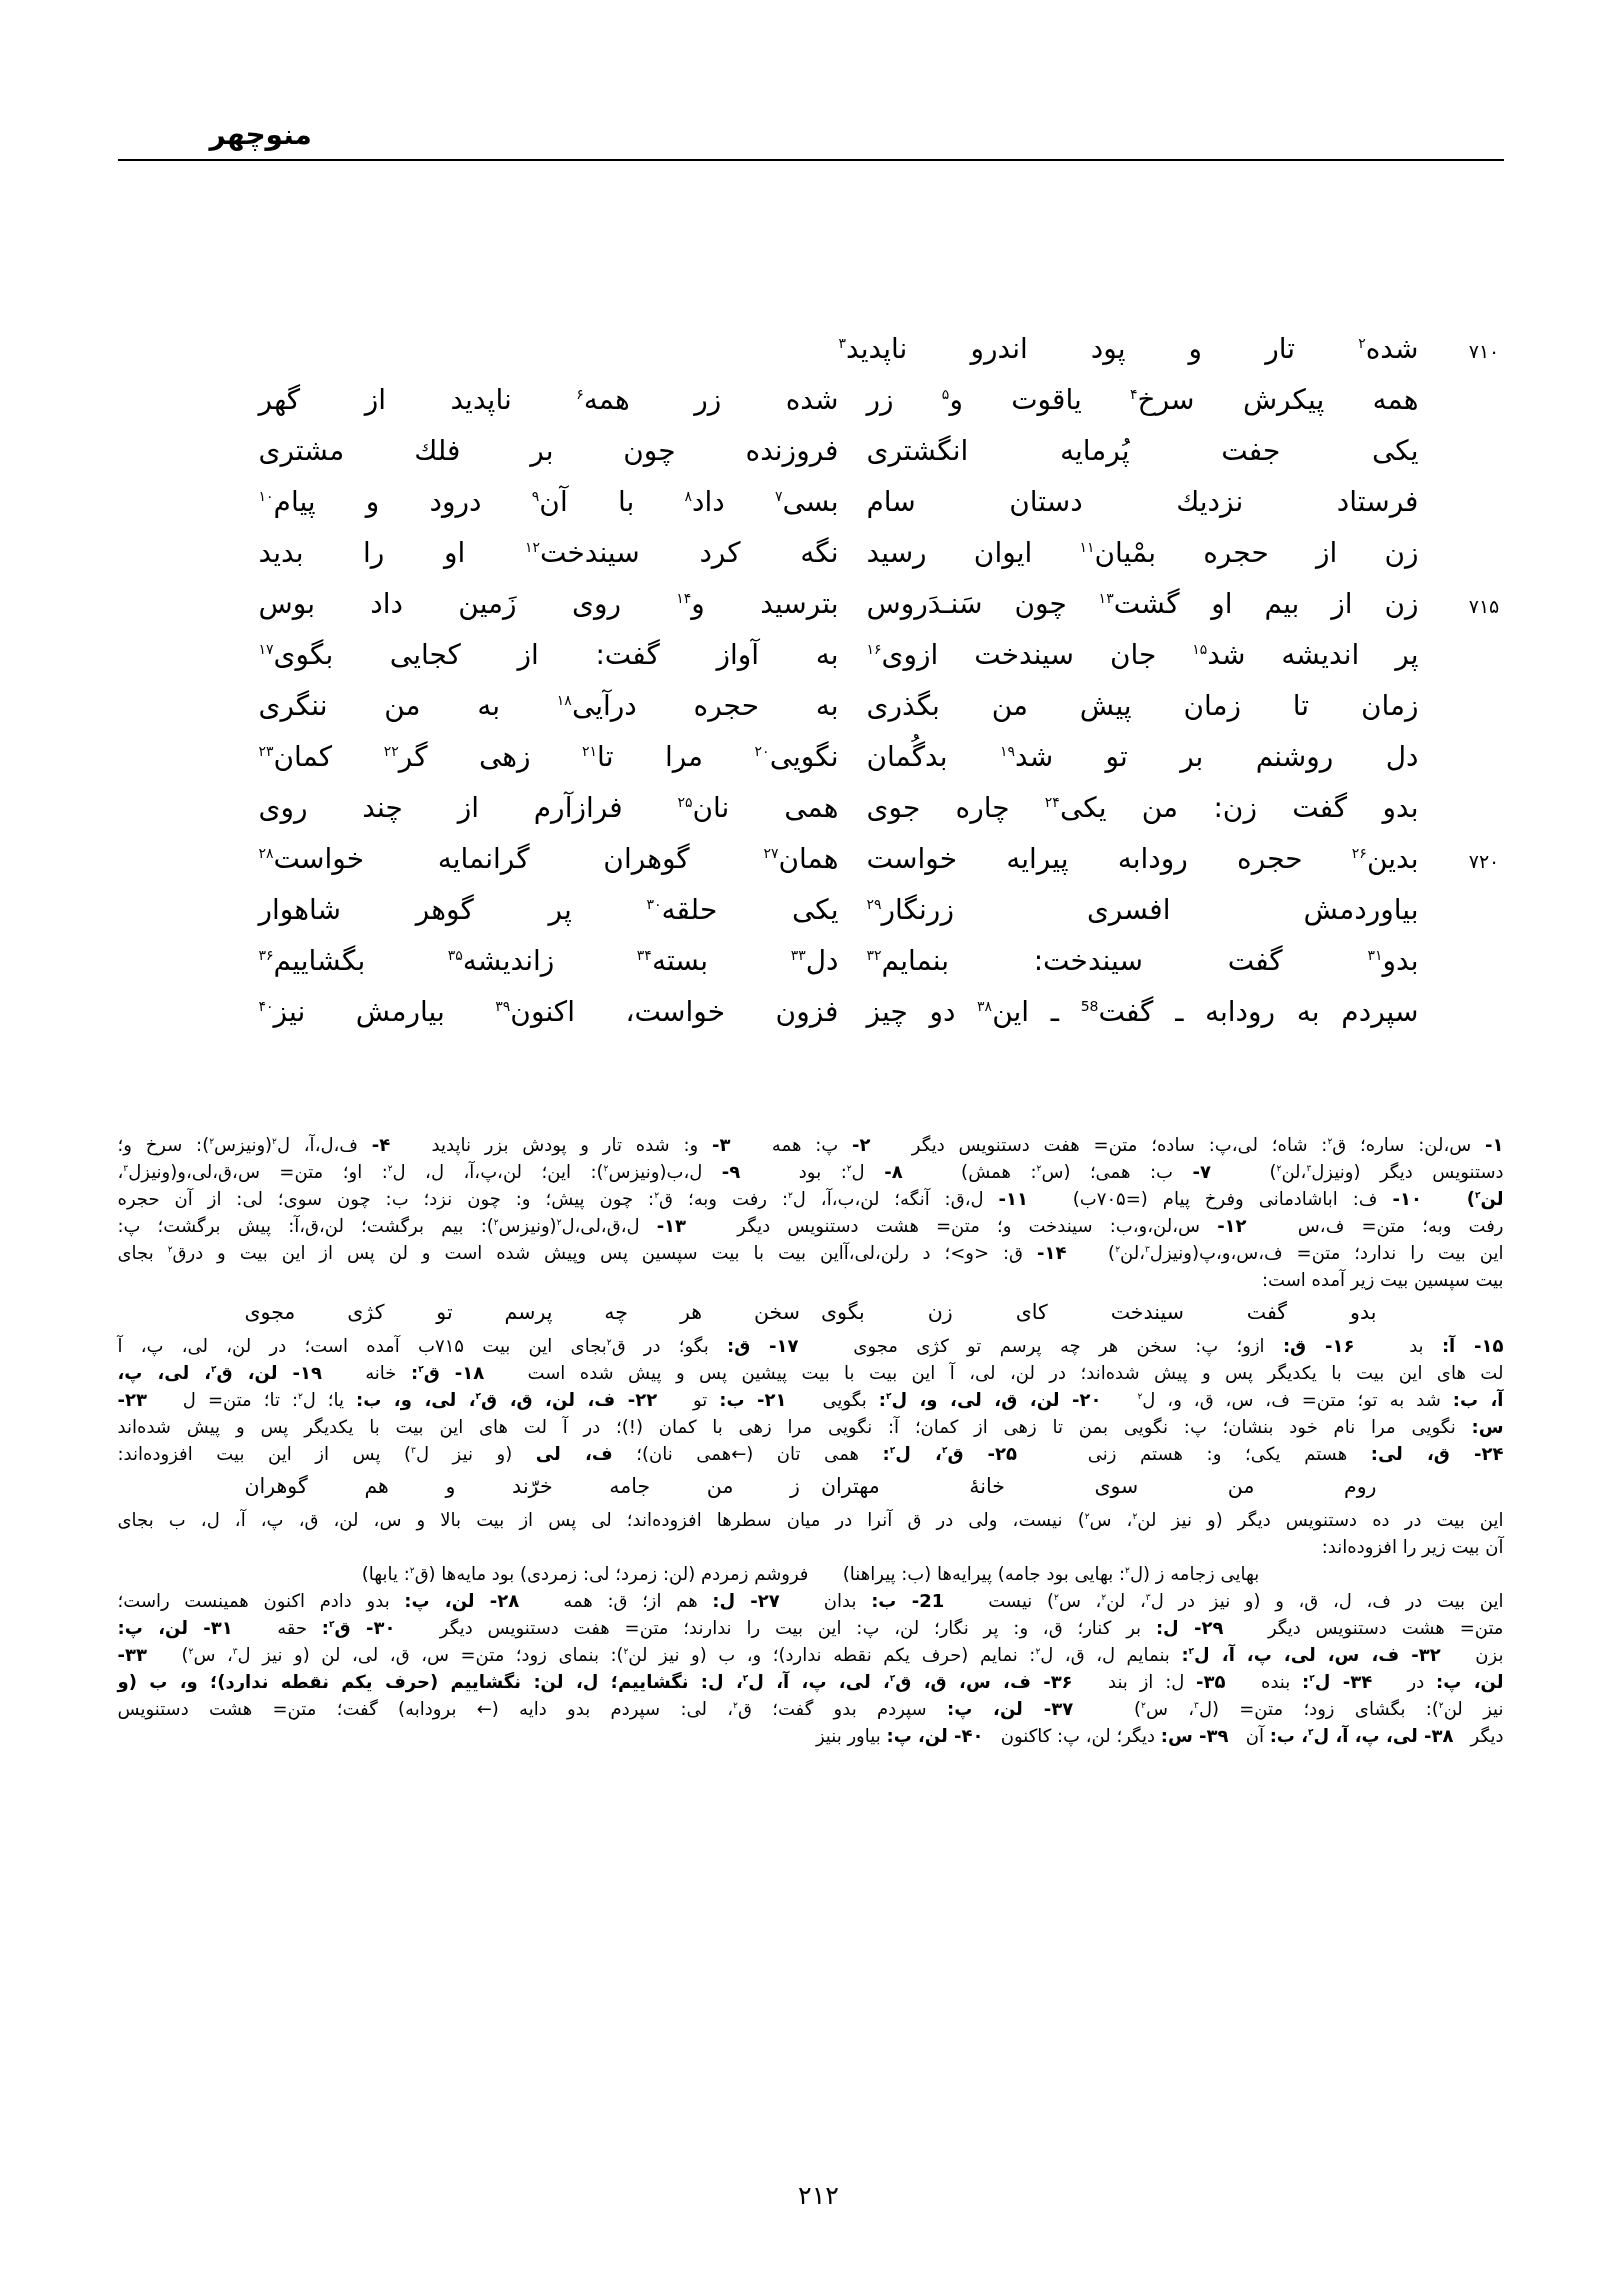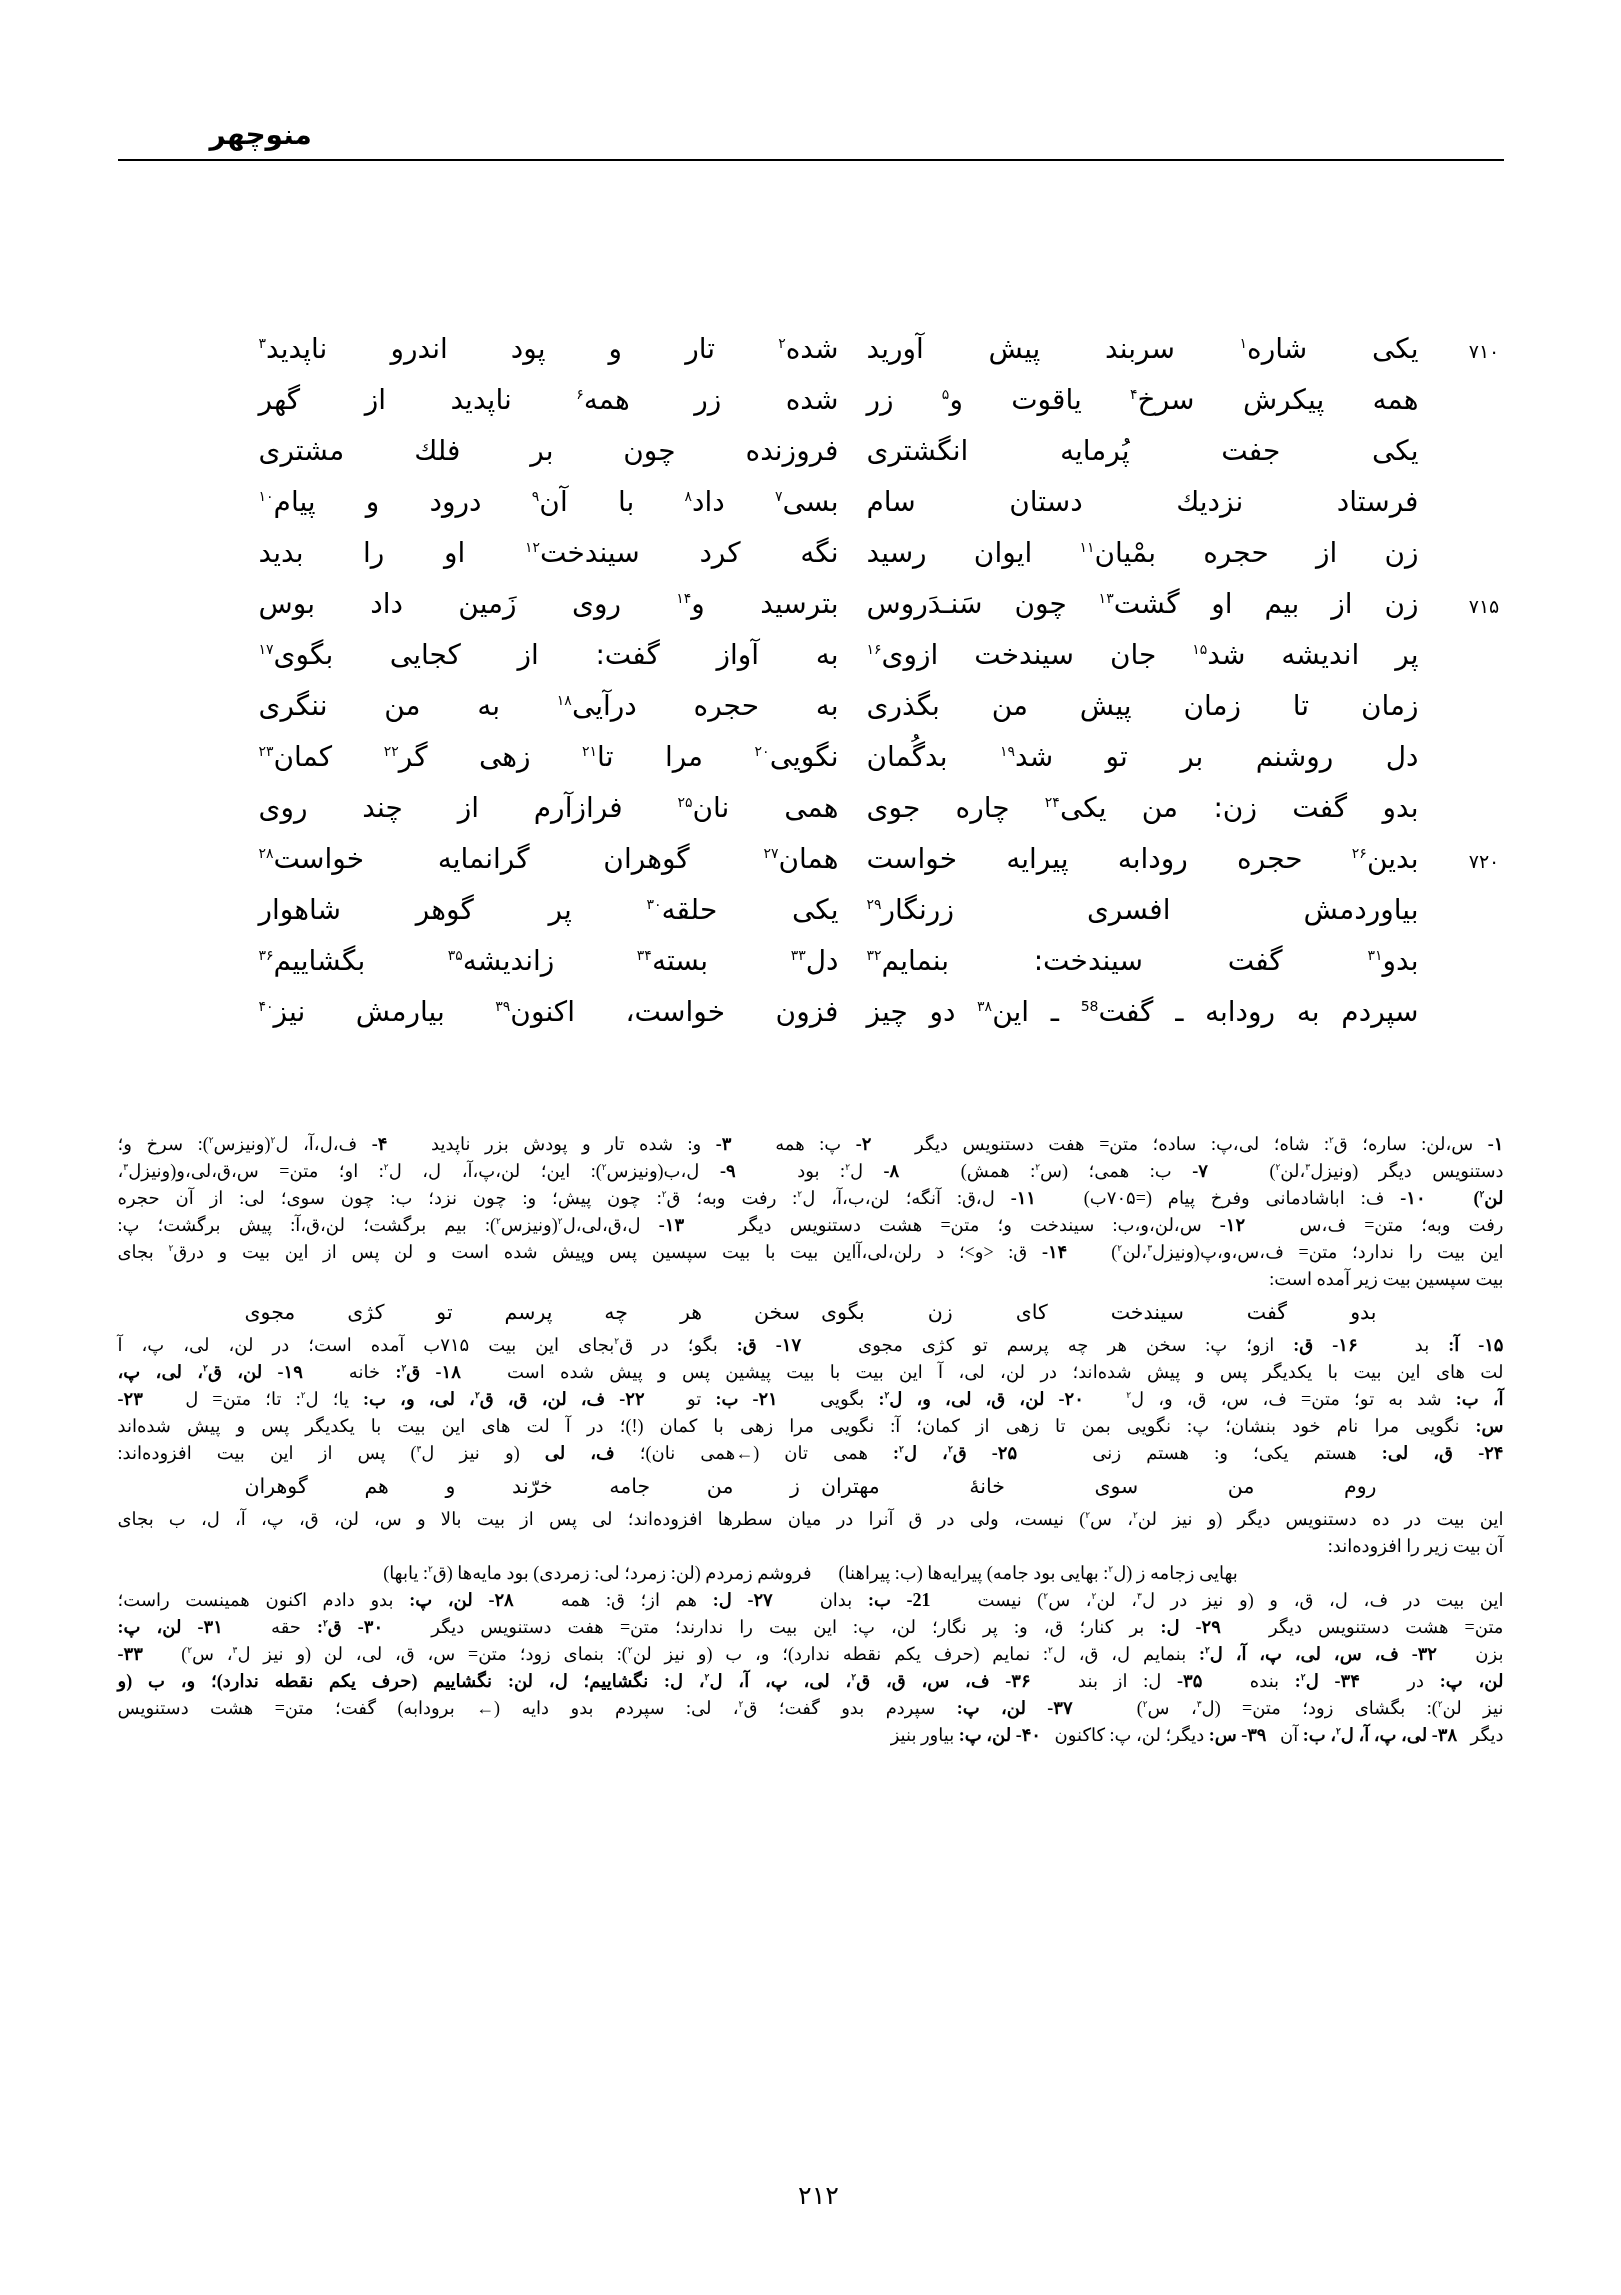--- a/index.html
+++ b/index.html
@@ -92,21 +92,20 @@
   .apparatus {
     position: absolute;
     top: 1131px;
     right: 106px;
     left: 106px;
     direction: rtl;
     font-size: 18px;
     line-height: 1.5;
     text-align: justify;
     text-align-last: justify;
-    font-family: Liberation Serif, serif;
   }
   .app-line {
     white-space: normal;
     text-align: justify;
     text-align-last: justify;
     margin: 0;
     letter-spacing: -0.1px;
   }
   .app-line.last-of-para { text-align-last: right; }
   .app-line.centered-note {
@@ -151,21 +150,20 @@
 <div class="page">
 
   <div class="runhead-block">
     <div class="runhead-title">منوچهر</div>
     <hr class="runhead-rule">
   </div>
 
   <div class="verse-area" id="verse-block">
       <div class="bayt">
         <div class="bayt-number">۷۱۰</div>
-        <div class="hemistich first">یکی شاره<sup>۱</sup> سربند پیش آورید</div>
         <div class="hemistich second">شده<sup>۲</sup> تار و پود اندرو ناپدید<sup>۳</sup></div>
       </div>
       <div class="bayt">
         <div class="bayt-number"></div>
         <div class="hemistich first">همه پیکرش سرخ<sup>۴</sup> یاقوت و<sup>۵</sup> زر</div>
         <div class="hemistich second">شده زر همه<sup>۶</sup> ناپدید از گهر</div>
       </div>
       <div class="bayt">
         <div class="bayt-number"></div>
         <div class="hemistich first">یکی جفت پُرمایه انگشتری</div>

